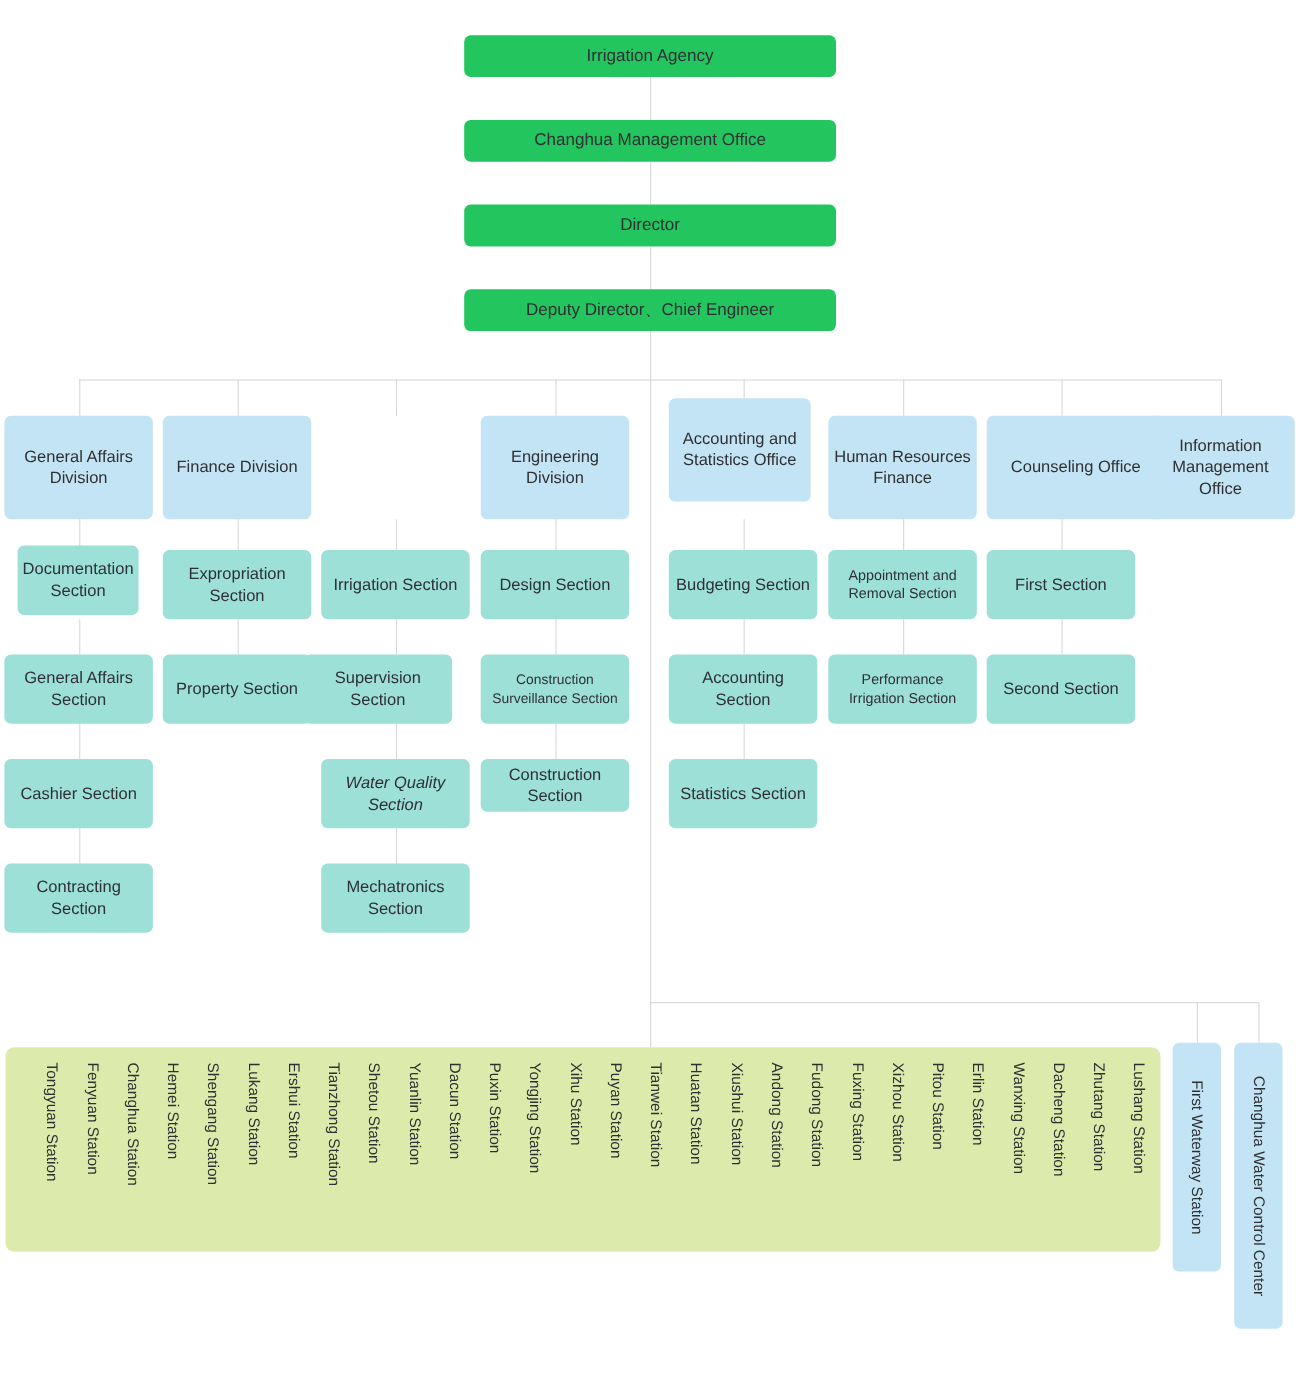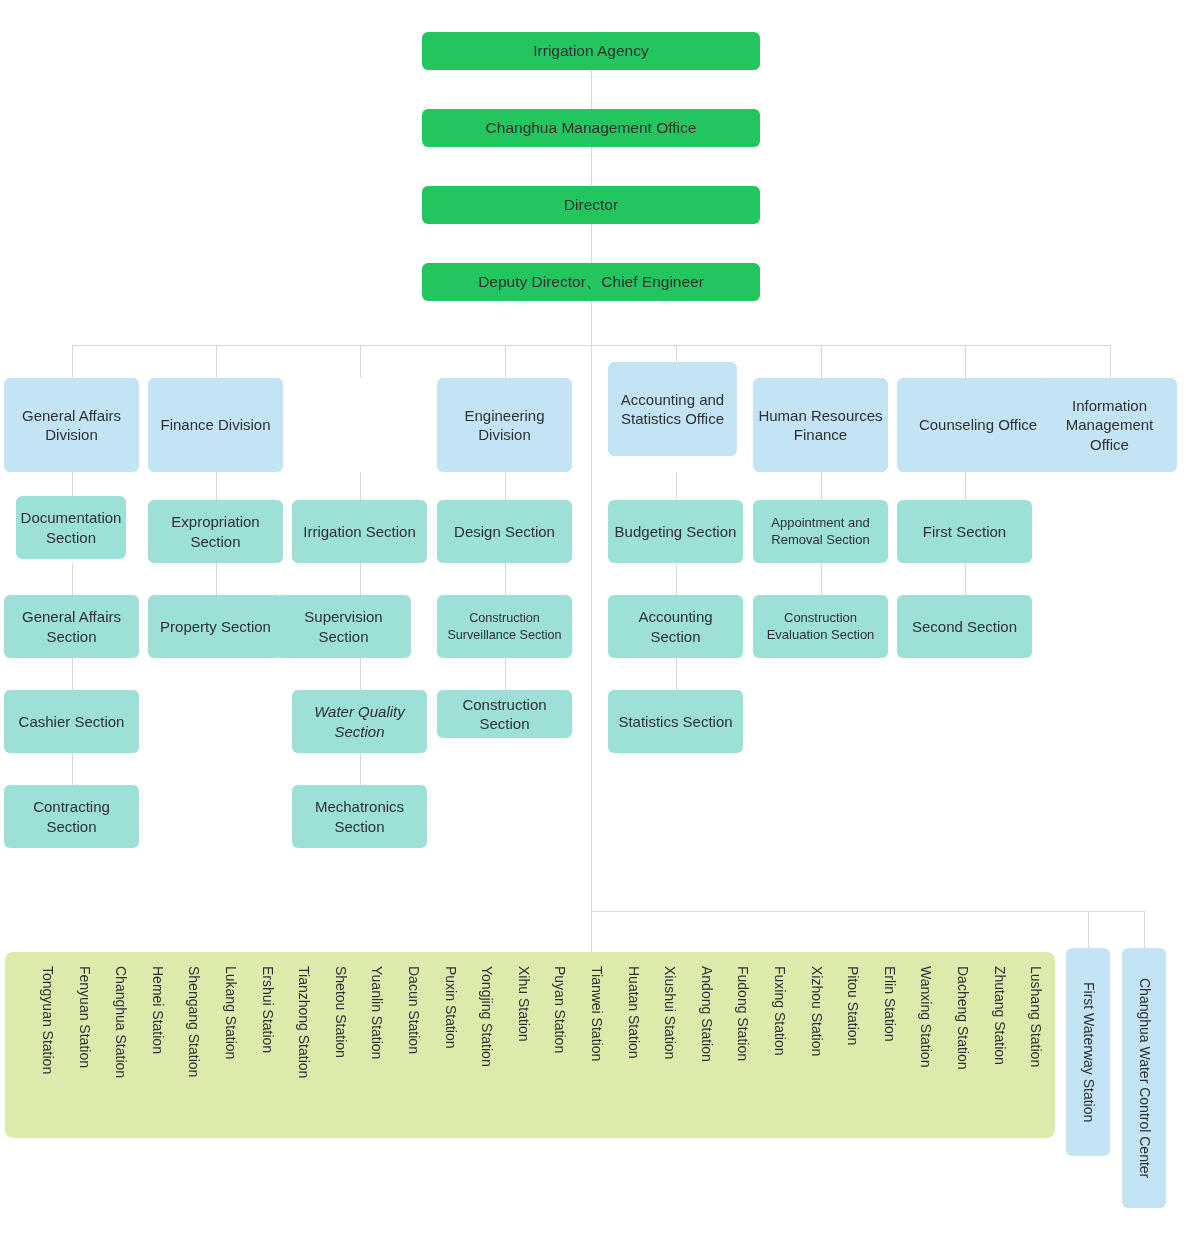--- a/index.html
+++ b/index.html
@@ -163,21 +163,21 @@
     <div class="ln vl" style="left: 820.5px; top: 345px; height: 33px;"></div>
     <div class="node division" style="left: 753px; top: 378px; width: 135px; height: 94px;">
       <span>Human Resources Finance</span>
     </div>
     <div class="ln vl" style="left: 820.5px; top: 472px; height: 28px;"></div>
     <div class="node section small" style="left: 753px; top: 500px; width: 135px; height: 63px;">
       <span>Appointment and Removal Section</span>
     </div>
     <div class="ln vl" style="left: 820.5px; top: 563px; height: 32px;"></div>
     <div class="node section small" style="left: 753px; top: 595px; width: 135px; height: 63px;">
-      <span>Construction Evaluation Section</span>
+      <span>Performance Irrigation Section</span>
     </div>
     <div class="ln vl" style="left: 964.5px; top: 345px; height: 33px;"></div>
     <div class="node division" style="left: 897px; top: 378px; width: 162px; height: 94px;">
       <span>Counseling Office</span>
     </div>
     <div class="ln vl" style="left: 964.5px; top: 472px; height: 28px;"></div>
     <div class="node section" style="left: 897px; top: 500px; width: 135px; height: 63px;">
       <span>First Section</span>
     </div>
     <div class="ln vl" style="left: 964.5px; top: 563px; height: 32px;"></div>

